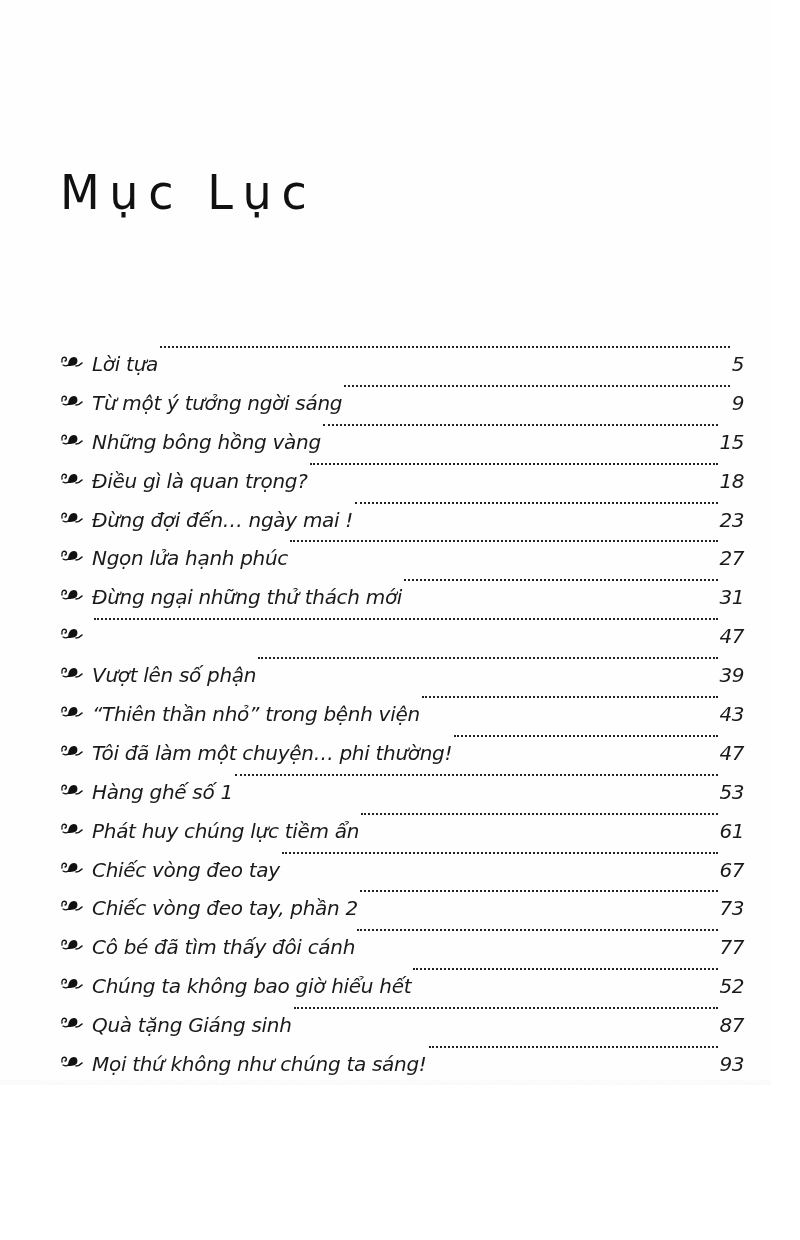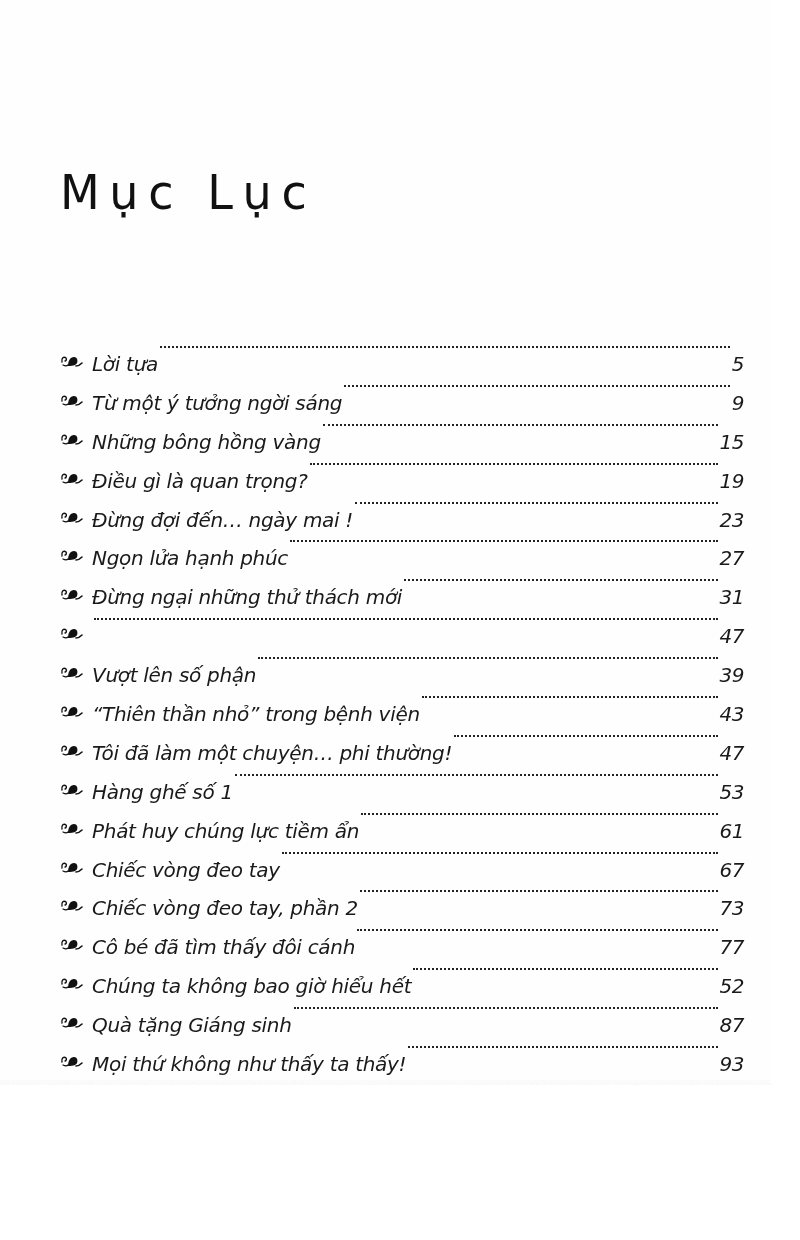--- a/index.html
+++ b/index.html
@@ -113,21 +113,21 @@
         <span class="bullet">
           <svg width="24" height="16" viewBox="0 0 24 16" xmlns="http://www.w3.org/2000/svg">
             <path d="M2,9 C1,5 4,3 6,5 C7,6 6,8 5,8" fill="none" stroke="#111" stroke-width="1.4" stroke-linecap="round"></path>
             <path d="M3,12 C5,13 7,13 8,12" fill="none" stroke="#111" stroke-width="1.2" stroke-linecap="round"></path>
             <path d="M8,13 C8,8 10,4 14,4 C17,4 18,7 17,10 C16,12 14,13 8,13 Z" fill="#111"></path>
             <path d="M16,13 C18,13 20,12 22,10" fill="none" stroke="#111" stroke-width="1.6" stroke-linecap="round"></path>
           </svg>
         </span>
         <span class="label">Điều gì là quan trọng?</span>
         <span class="leader"></span>
-        <span class="page-num">19</span>
+        <span class="page-num">18</span>
       </li>
     <li>
         <span class="bullet">
           <svg width="24" height="16" viewBox="0 0 24 16" xmlns="http://www.w3.org/2000/svg">
             <path d="M2,9 C1,5 4,3 6,5 C7,6 6,8 5,8" fill="none" stroke="#111" stroke-width="1.4" stroke-linecap="round"></path>
             <path d="M3,12 C5,13 7,13 8,12" fill="none" stroke="#111" stroke-width="1.2" stroke-linecap="round"></path>
             <path d="M8,13 C8,8 10,4 14,4 C17,4 18,7 17,10 C16,12 14,13 8,13 Z" fill="#111"></path>
             <path d="M16,13 C18,13 20,12 22,10" fill="none" stroke="#111" stroke-width="1.6" stroke-linecap="round"></path>
           </svg>
         </span>
@@ -305,21 +305,21 @@
       </li>
     <li>
         <span class="bullet">
           <svg width="24" height="16" viewBox="0 0 24 16" xmlns="http://www.w3.org/2000/svg">
             <path d="M2,9 C1,5 4,3 6,5 C7,6 6,8 5,8" fill="none" stroke="#111" stroke-width="1.4" stroke-linecap="round"></path>
             <path d="M3,12 C5,13 7,13 8,12" fill="none" stroke="#111" stroke-width="1.2" stroke-linecap="round"></path>
             <path d="M8,13 C8,8 10,4 14,4 C17,4 18,7 17,10 C16,12 14,13 8,13 Z" fill="#111"></path>
             <path d="M16,13 C18,13 20,12 22,10" fill="none" stroke="#111" stroke-width="1.6" stroke-linecap="round"></path>
           </svg>
         </span>
-        <span class="label">Mọi thứ không như thấy ta thấy!</span>
+        <span class="label">Mọi thứ không như chúng ta sáng!</span>
         <span class="leader"></span>
         <span class="page-num">93</span>
       </li>
   </ul>
 
   <div class="speck"></div>
 
   <svg class="beach" viewBox="0 0 771 160" preserveAspectRatio="none" xmlns="http://www.w3.org/2000/svg">
     <defs>
       <linearGradient id="mist" x1="0" y1="0" x2="0" y2="1">

